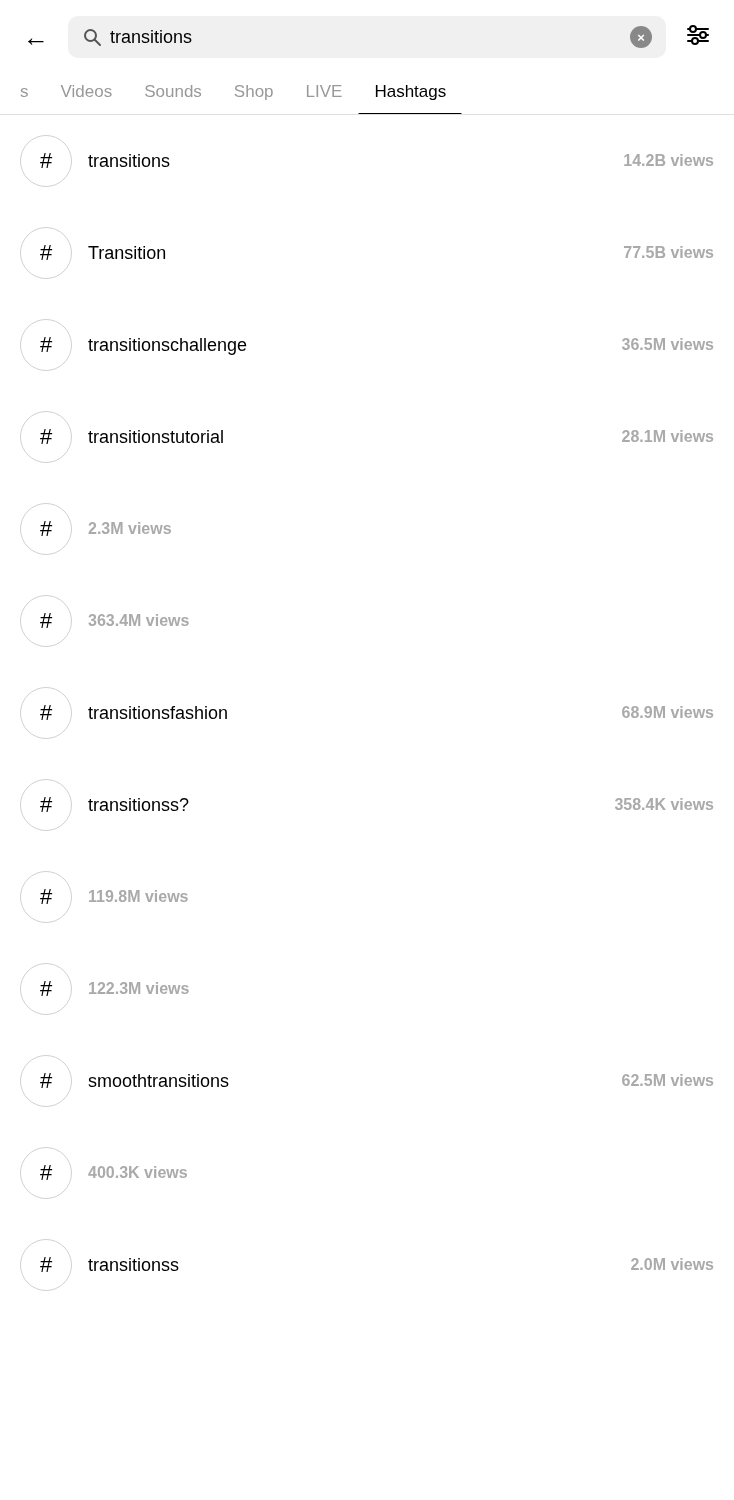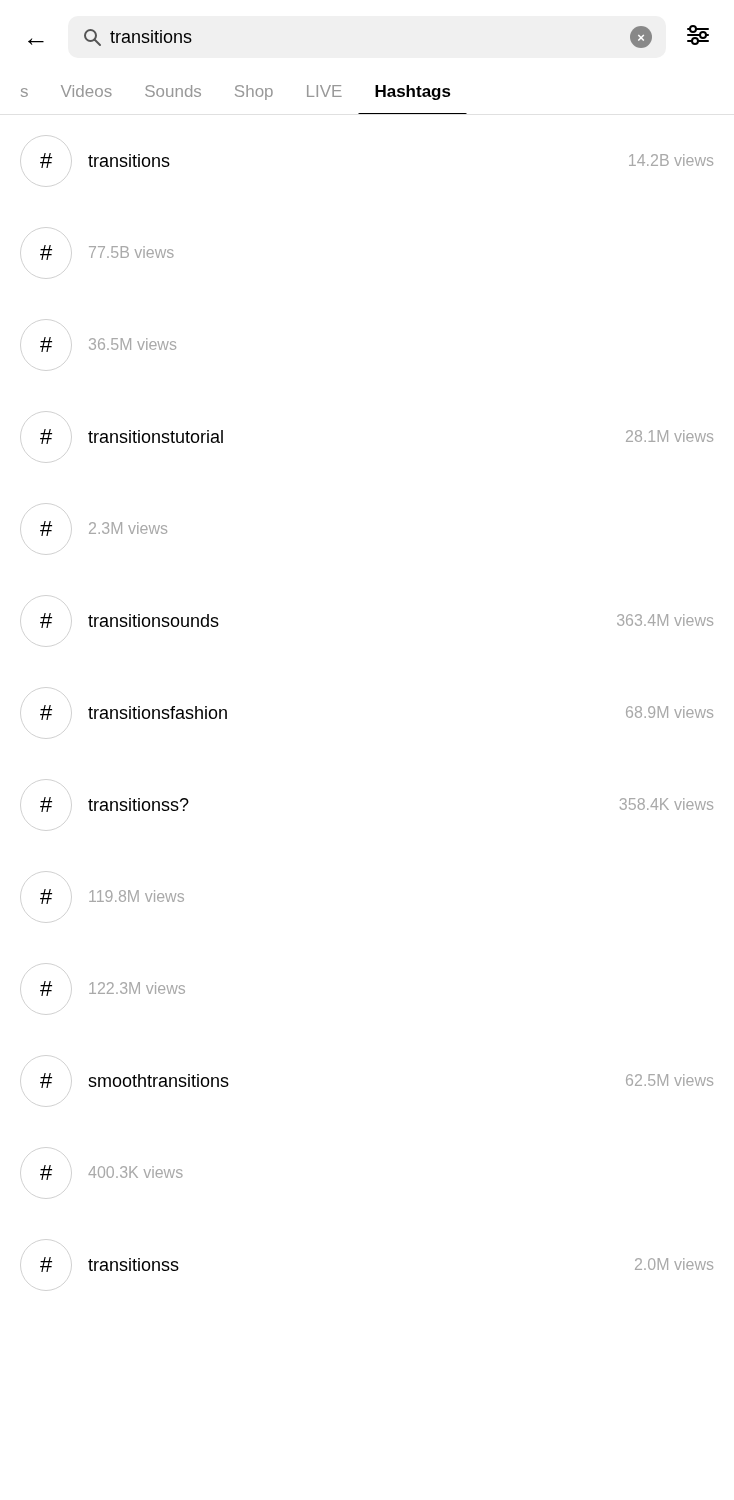--- a/index.html
+++ b/index.html
@@ -117,21 +117,21 @@
       color: #999;
       cursor: pointer;
       white-space: nowrap;
       font-weight: 400;
       position: relative;
       flex-shrink: 0;
     }
 
     .tab-item.active {
       color: #000;
-      font-weight: 700;
+      font-weight: 400;
     }
 
     .tab-item.active::after {
       content: '';
       position: absolute;
       bottom: -1.5px;
       left: 0;
       right: 0;
       height: 2.5px;
       background: #000;
@@ -172,21 +172,21 @@
     .hashtag-name {
       flex: 1;
       font-size: 18px;
       font-weight: 400;
       color: #000;
     }
 
     .hashtag-views {
       font-size: 16px;
       color: #aaa;
-      font-weight: 400;
+      font-weight: 700;
     }
   </style>
 </head>
 <body>
 
 <div class="header">
   <div class="back-btn">
     <span class="back-arrow">←</span>
   </div>
 
@@ -243,46 +243,47 @@
       <div class="hash-icon-wrap">
         <span class="hash-symbol">#</span>
       </div>
       <span class="hashtag-name">transitions</span>
       <span class="hashtag-views">14.2B views</span>
     </div>
     <div class="hashtag-item">
       <div class="hash-icon-wrap">
         <span class="hash-symbol">#</span>
       </div>
+      <span class="hashtag-name">Transition</span>
       <span class="hashtag-views">77.5B views</span>
     </div>
     <div class="hashtag-item">
       <div class="hash-icon-wrap">
         <span class="hash-symbol">#</span>
       </div>
+      <span class="hashtag-name">transitionschallenge</span>
       <span class="hashtag-views">36.5M views</span>
     </div>
     <div class="hashtag-item">
       <div class="hash-icon-wrap">
         <span class="hash-symbol">#</span>
       </div>
       <span class="hashtag-name">transitionstutorial</span>
       <span class="hashtag-views">28.1M views</span>
     </div>
     <div class="hashtag-item">
       <div class="hash-icon-wrap">
         <span class="hash-symbol">#</span>
       </div>
       <span class="hashtag-views">2.3M views</span>
     </div>
     <div class="hashtag-item">
       <div class="hash-icon-wrap">
         <span class="hash-symbol">#</span>
       </div>
-      <span class="hashtag-name">transitionsounds</span>
       <span class="hashtag-views">363.4M views</span>
     </div>
     <div class="hashtag-item">
       <div class="hash-icon-wrap">
         <span class="hash-symbol">#</span>
       </div>
       <span class="hashtag-name">transitionsfashion</span>
       <span class="hashtag-views">68.9M views</span>
     </div>
     <div class="hashtag-item">

